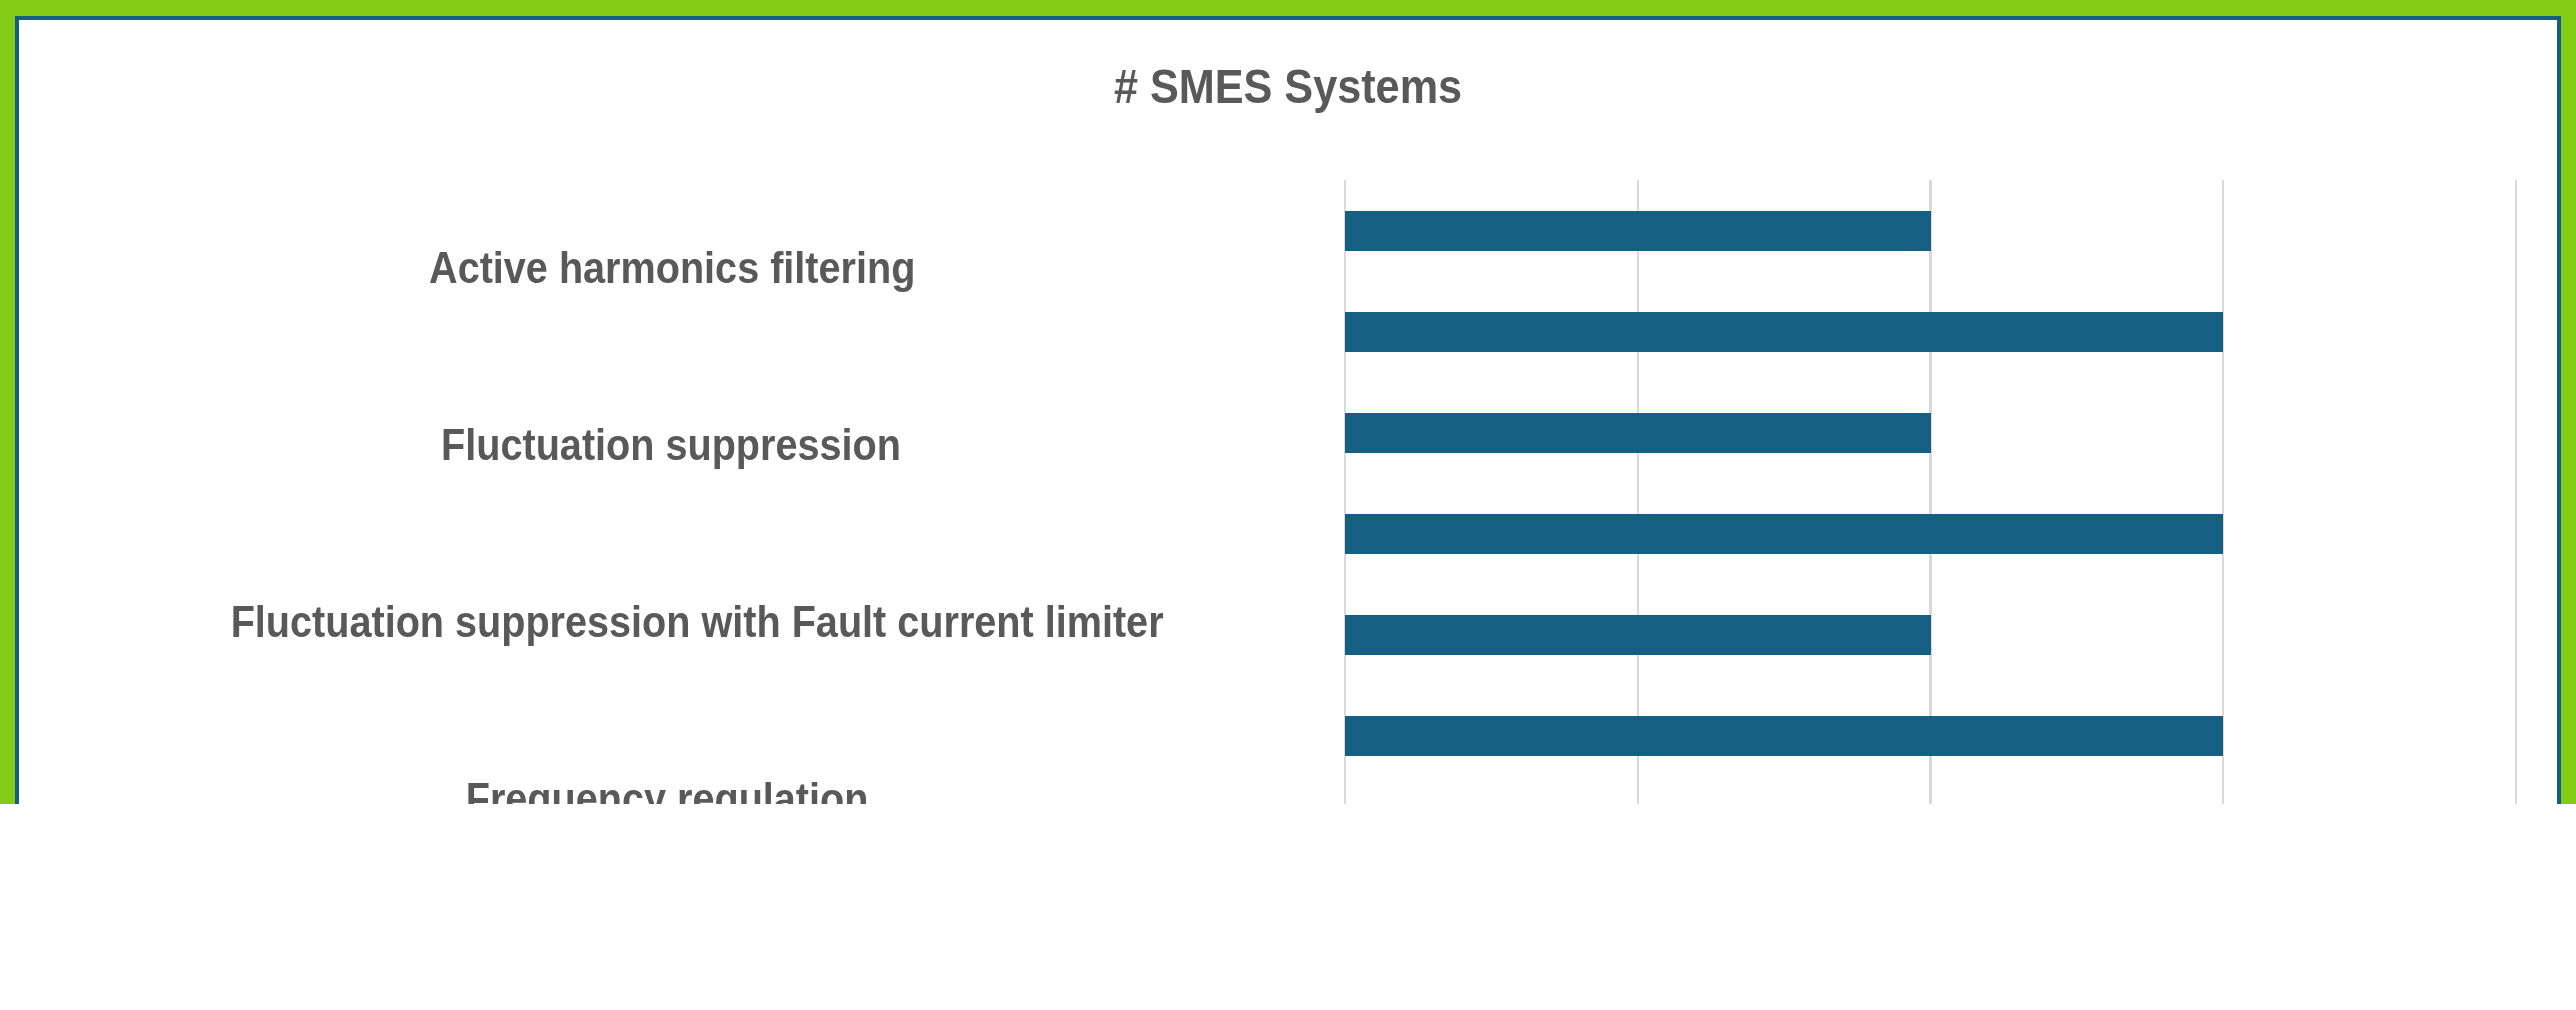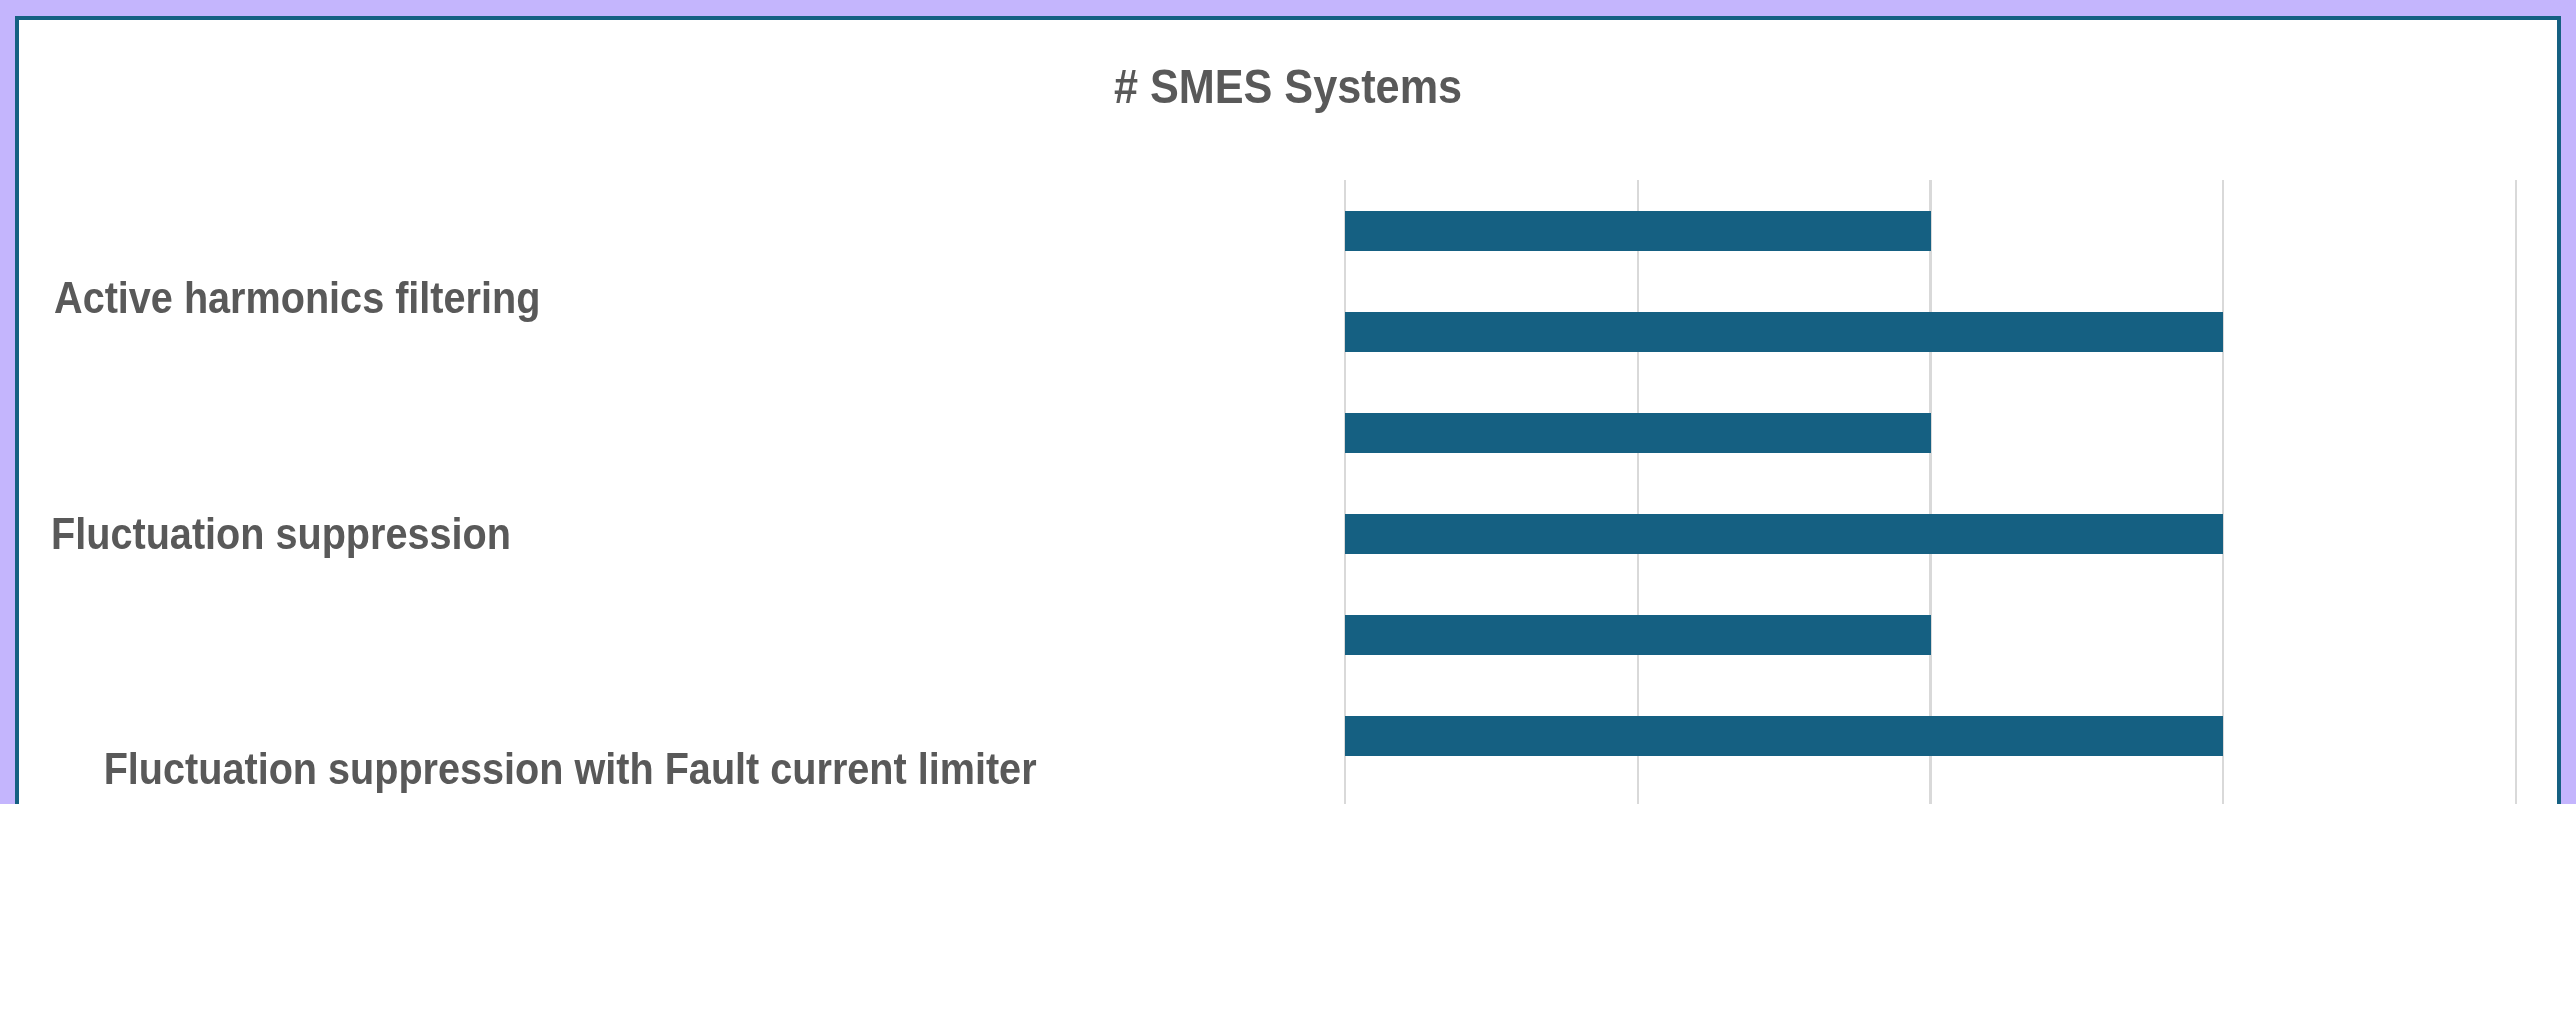--- a/index.html
+++ b/index.html
@@ -4,21 +4,21 @@
 <style>
   html, body {
     margin: 0;
     padding: 0;
     background: #FFFFFF;
   }
   .canvas {
     position: relative;
     width: 2576px;
     height: 804px;
-    background: #c4b5fd;
+    background: #84cc16;
     font-family: "Liberation Sans", "DejaVu Sans", sans-serif;
     overflow: hidden;
   }
   .frame {
     position: absolute;
     left: 14.8px;
     top: 16.3px;
     width: 2546px;
     height: 977px;
     border: 4.7px solid #156082;
@@ -78,21 +78,21 @@
     top: 180px;
     width: 1290px;
     height: 707px;
     display: flex;
     flex-direction: column;
   }
   .label-row {
     flex: 1;
     display: flex;
     align-items: center;
-    justify-content: flex-start;
+    justify-content: center;
   }
   .label-text {
     font-size: 44px;
     font-weight: bold;
     color: #595959;
     white-space: pre;
     transform: scaleX(0.9);
     transform-origin: 100% 50%;
   }
   .xaxis {
@@ -124,20 +124,23 @@
 
   <div class="labels" id="labels">
       <div class="label-row">
         <span class="label-text">Active harmonics filtering</span>
       </div>
       <div class="label-row">
         <span class="label-text">Fluctuation suppression</span>
       </div>
       <div class="label-row">
         <span class="label-text">Fluctuation suppression with Fault current limiter</span>
+      </div>
+      <div class="label-row">
+        <span class="label-text">Frequency regulation</span>
       </div>
     </div>
 
   <div class="plot" id="plot">
     <div id="gridlines">
         <div class="gridline" style="left: calc(0% - 1.2px);"></div>
         <div class="gridline" style="left: calc(25% - 1.2px);"></div>
         <div class="gridline" style="left: calc(50% - 1.2px);"></div>
         <div class="gridline" style="left: calc(75% - 1.2px);"></div>
         <div class="gridline" style="left: calc(100% - 1.2px);"></div>

